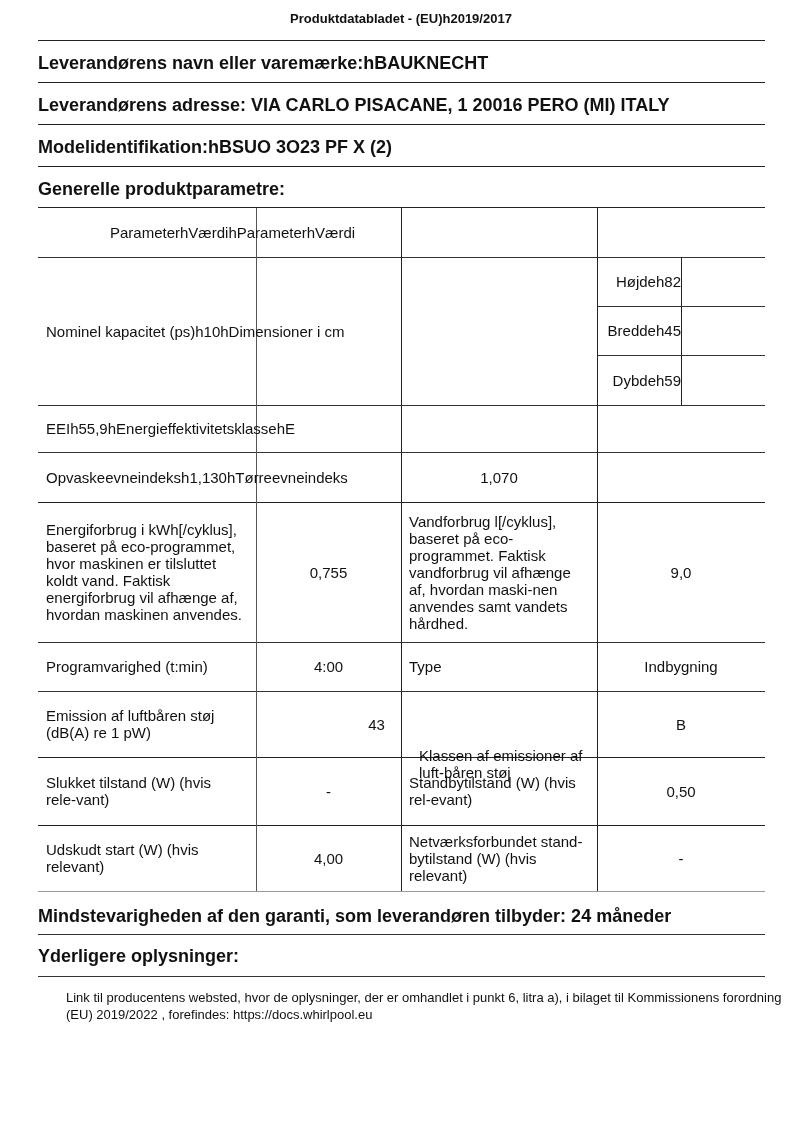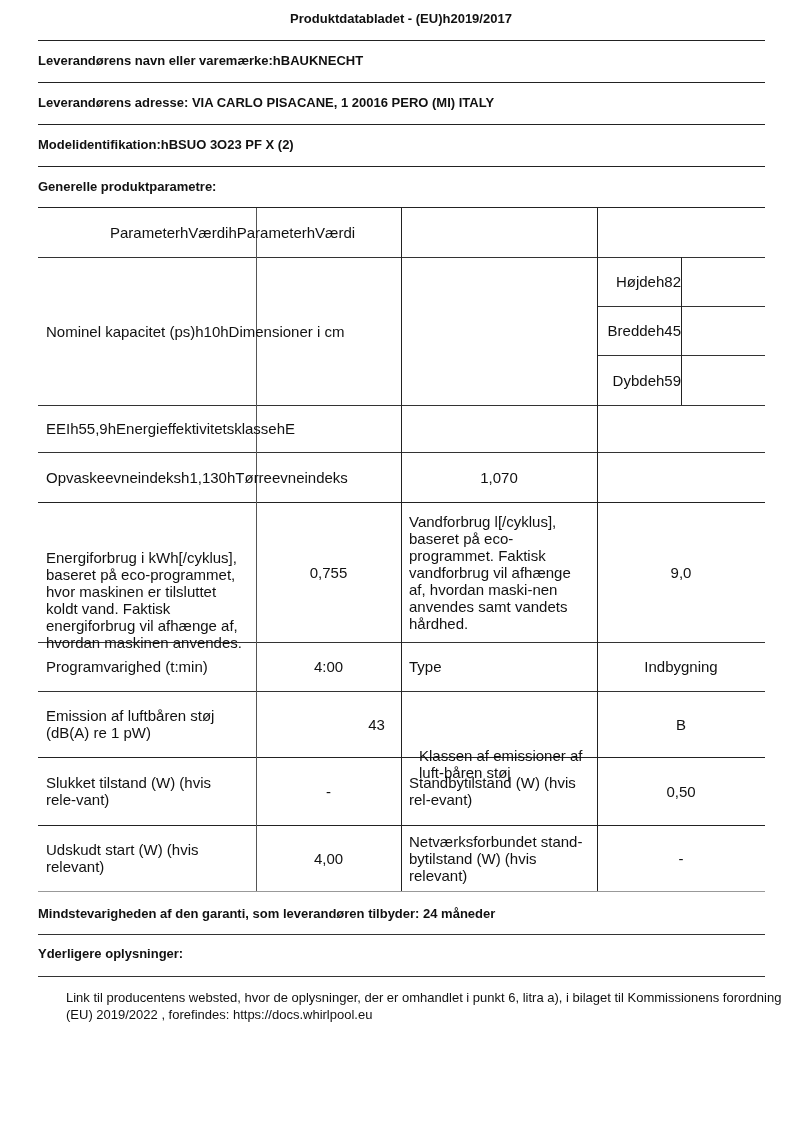--- a/index.html
+++ b/index.html
@@ -2,21 +2,21 @@
 <html><head>
 <meta charset="utf-8">
 <style>
   html, body { margin:0; padding:0; background:#ffffff; }
   body { width:802px; height:1134px; position:relative; overflow:hidden;
          font-family:"Liberation Sans", sans-serif; color:#111; font-size:13px; }
   .abs { position:absolute; }
   .title { top:11px; left:0; width:802px; text-align:center; font-weight:bold; font-size:13px; }
   .hline { left:38px; width:727px; height:0; border-top:1.5px solid #222; }
   .hline.thin { border-top:1px solid #333; }
-  .sec { left:38px; font-weight:bold; font-size:13px; }
+  .sec { left:38px; font-weight:bold; font-size:18px; }
   .vline { width:0; border-left:1px solid #222; }
   .vline.thick { border-left:1.5px solid #555; }
   .cell { display:flex; align-items:center; font-size:15px; line-height:17px; box-sizing:border-box; }
   .cell.center { justify-content:center; text-align:center; }
   .cell.left { padding-left:8px; }
   .footer-text { left:38px; width:727px; font-size:13px; line-height:17px;margin-left:28px; }
 </style>
 </head>
 <body>
 
@@ -60,21 +60,21 @@
   <div class="abs cell left" style="top:257px; left:38px; height:148px; white-space:nowrap;">Nominel kapacitet (ps)h10hDimensioner i cm</div>
   <div class="abs cell" style="top:257px; left:597px; width:84px; height:49px; justify-content:flex-end; white-space:nowrap;">Højdeh82</div>
   <div class="abs cell" style="top:306px; left:597px; width:84px; height:49px; justify-content:flex-end; white-space:nowrap;">Breddeh45</div>
   <div class="abs cell" style="top:355px; left:597px; width:84px; height:50px; justify-content:flex-end; white-space:nowrap;">Dybdeh59</div>
 
   <div class="abs cell left" style="top:405px; left:38px; height:47px; white-space:nowrap;">EEIh55,9hEnergieffektivitetsklassehE</div>
 
   <div class="abs cell left" style="top:452px; left:38px; height:50px; white-space:nowrap;">Opvaskeevneindeksh1,130hTørreevneindeks</div>
   <div class="abs cell center" style="top:452px; left:401px; width:196px; height:50px;">1,070</div>
 
-  <div class="abs cell left" style="top:502px; left:38px; width:218px; height:140px; padding-right:8px;margin-top:28px;">Energiforbrug i kWh[/cyklus], baseret på eco-programmet, hvor maskinen er tilsluttet koldt vand. Faktisk energiforbrug vil afhænge af, hvordan maskinen anvendes.</div>
+  <div class="abs cell left" style="top:502px; left:38px; width:218px; height:140px; padding-right:8px;">Energiforbrug i kWh[/cyklus], baseret på eco-programmet, hvor maskinen er tilsluttet koldt vand. Faktisk energiforbrug vil afhænge af, hvordan maskinen anvendes.</div>
   <div class="abs cell center" style="top:502px; left:256px; width:145px; height:140px;">0,755</div>
   <div class="abs cell left" style="top:502px; left:401px; width:196px; height:140px; padding-right:8px;">Vandforbrug l[/cyklus], baseret på eco-programmet. Faktisk vandforbrug vil afhænge af, hvordan maski-nen anvendes samt vandets hårdhed.</div>
   <div class="abs cell center" style="top:502px; left:597px; width:168px; height:140px;">9,0</div>
 
   <div class="abs cell left" style="top:642px; left:38px; width:218px; height:49px;">Programvarighed (t:min)</div>
   <div class="abs cell center" style="top:642px; left:256px; width:145px; height:49px;">4:00</div>
   <div class="abs cell left" style="top:642px; left:401px; width:196px; height:49px;">Type</div>
   <div class="abs cell center" style="top:642px; left:597px; width:168px; height:49px;">Indbygning</div>
 
   <div class="abs cell left" style="top:691px; left:38px; width:218px; height:66px; padding-right:8px;">Emission af luftbåren støj (dB(A) re 1 pW)</div>

